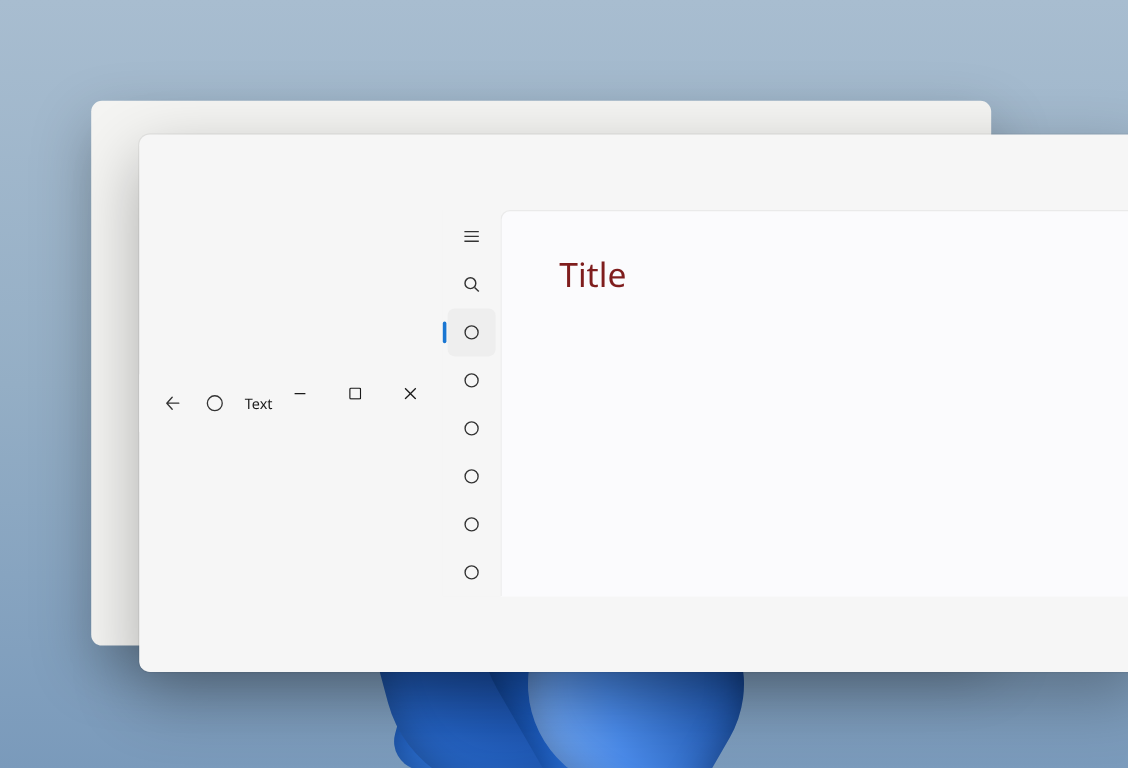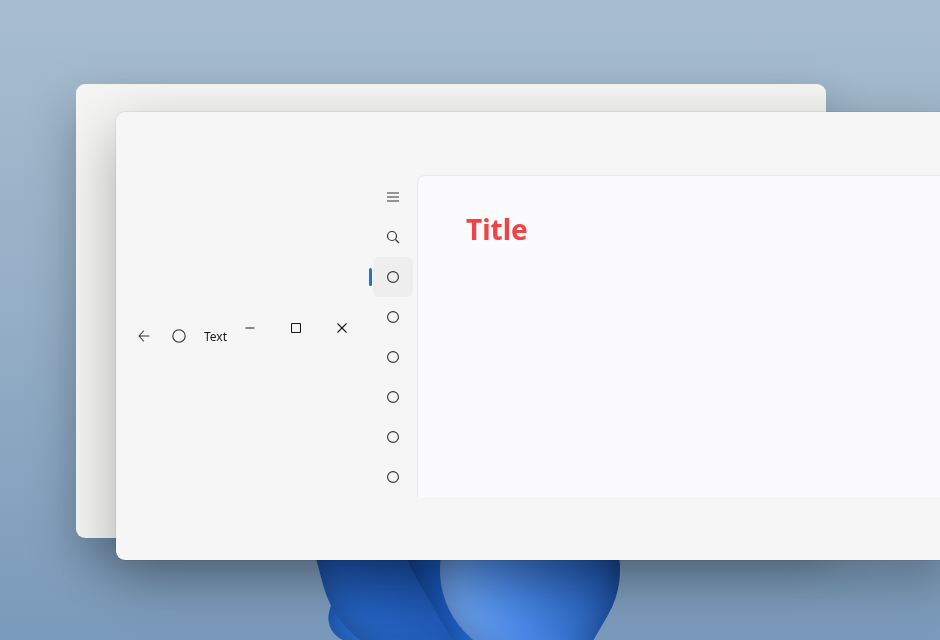--- a/index.html
+++ b/index.html
@@ -164,22 +164,22 @@
       background: #fbfbfd;
       border-top-left-radius: 8px;
       border: 1px solid #eaeaea;
       border-right: none;
       border-bottom: none;
       margin-top: 0;
       padding: 34px 48px;
     }
     .page-title {
       font-size: 28px;
-      font-weight: 700;
-      color: #ef4444;
+      font-weight: 400;
+      color: #7f1d1d;
     }
 
     svg { display: block; }
   </style>
 </head>
 <body>
 
 <div class="wallpaper-bloom">
   <div class="bloom-center"></div>
   <div class="bloom-petal p1"></div>

